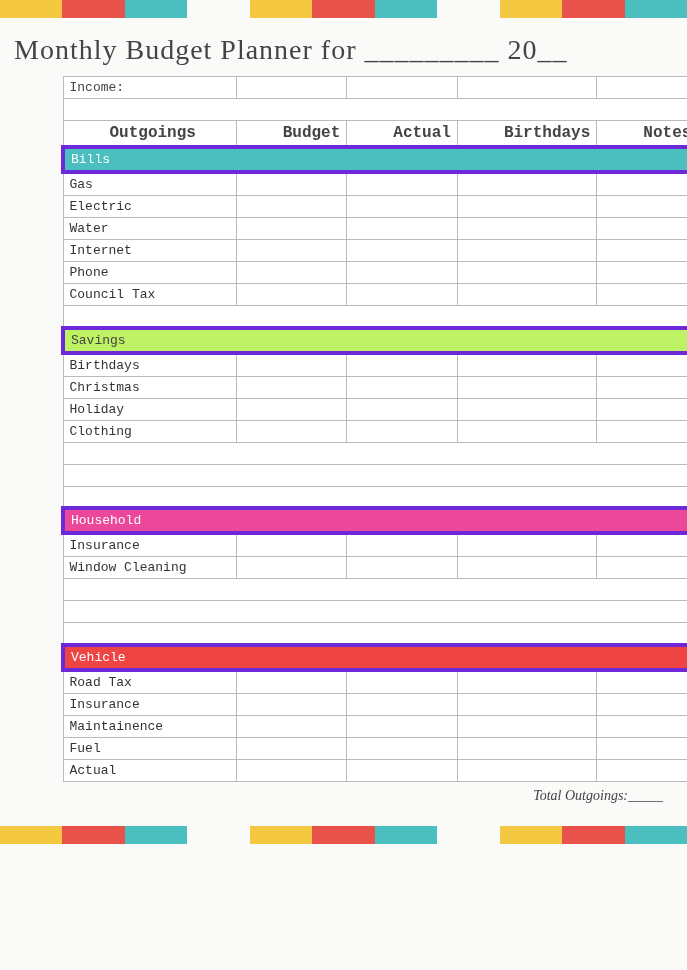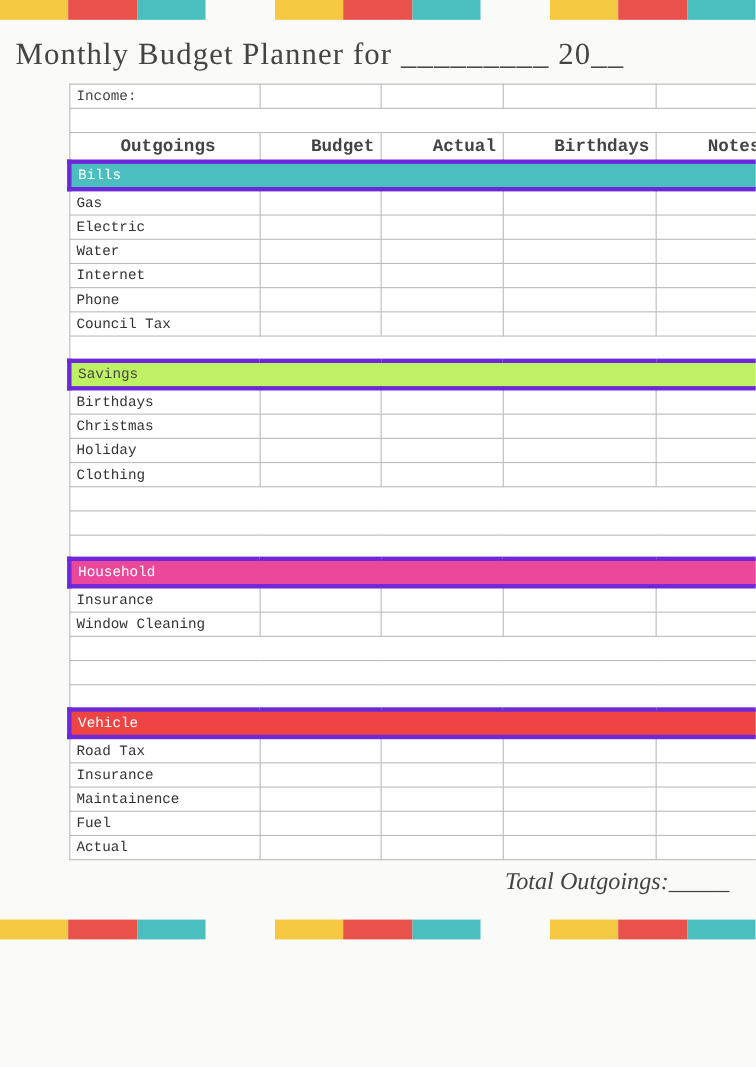--- a/index.html
+++ b/index.html
@@ -110,21 +110,21 @@
 
     .empty-row td {
       background: #fff;
       height: 22px;
     }
 
     .total-line {
       text-align: right;
       font-family: 'Georgia', serif;
       font-style: italic;
-      font-size: 22px;
+      font-size: 14px;
       color: #444;
       padding: 6px 0 4px 0;
     }
   </style>
 </head>
 <body>
 
 <div class="page">
 
   <div class="top-bar">

